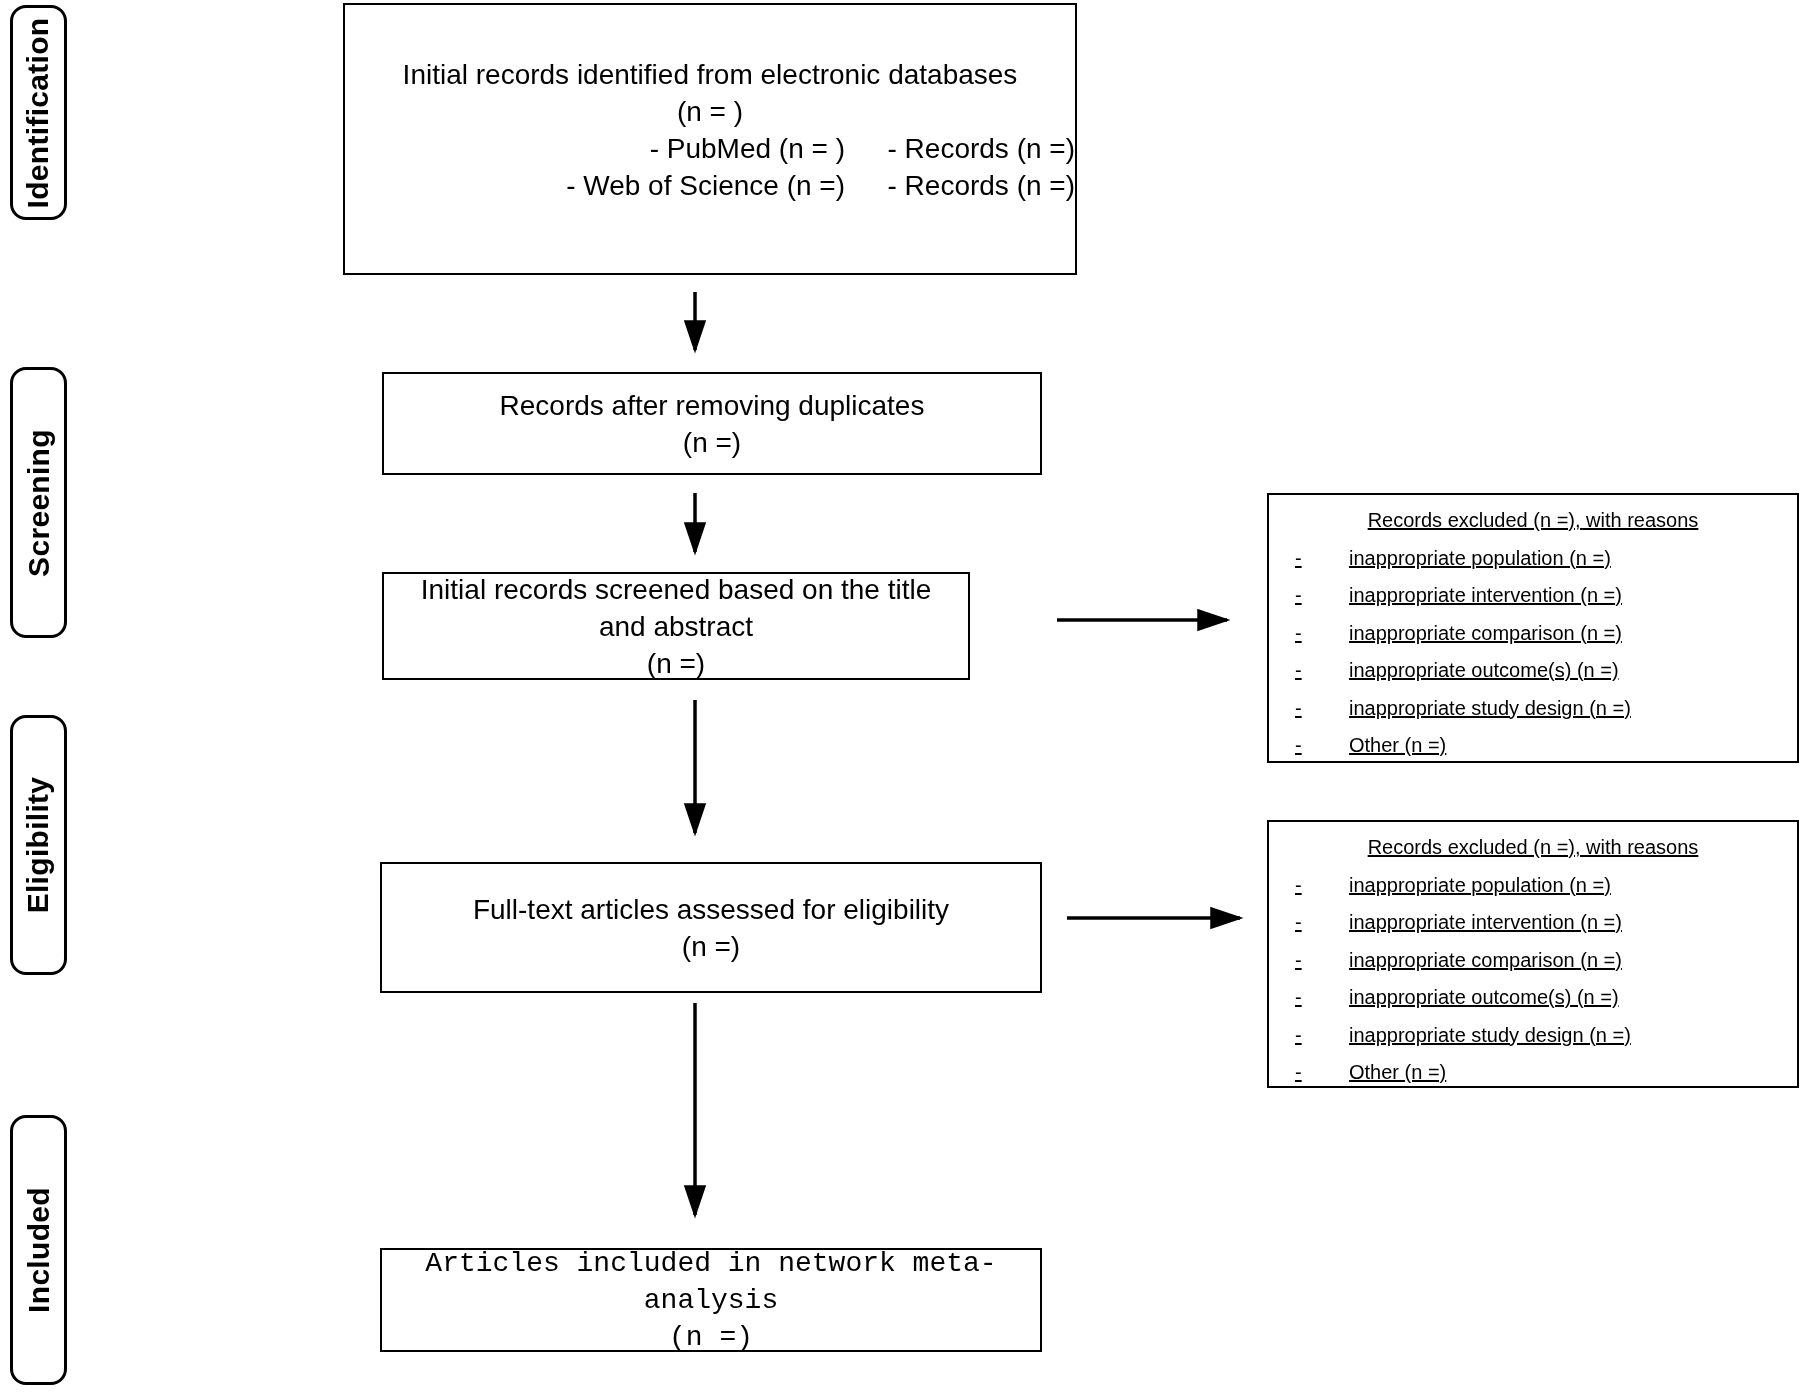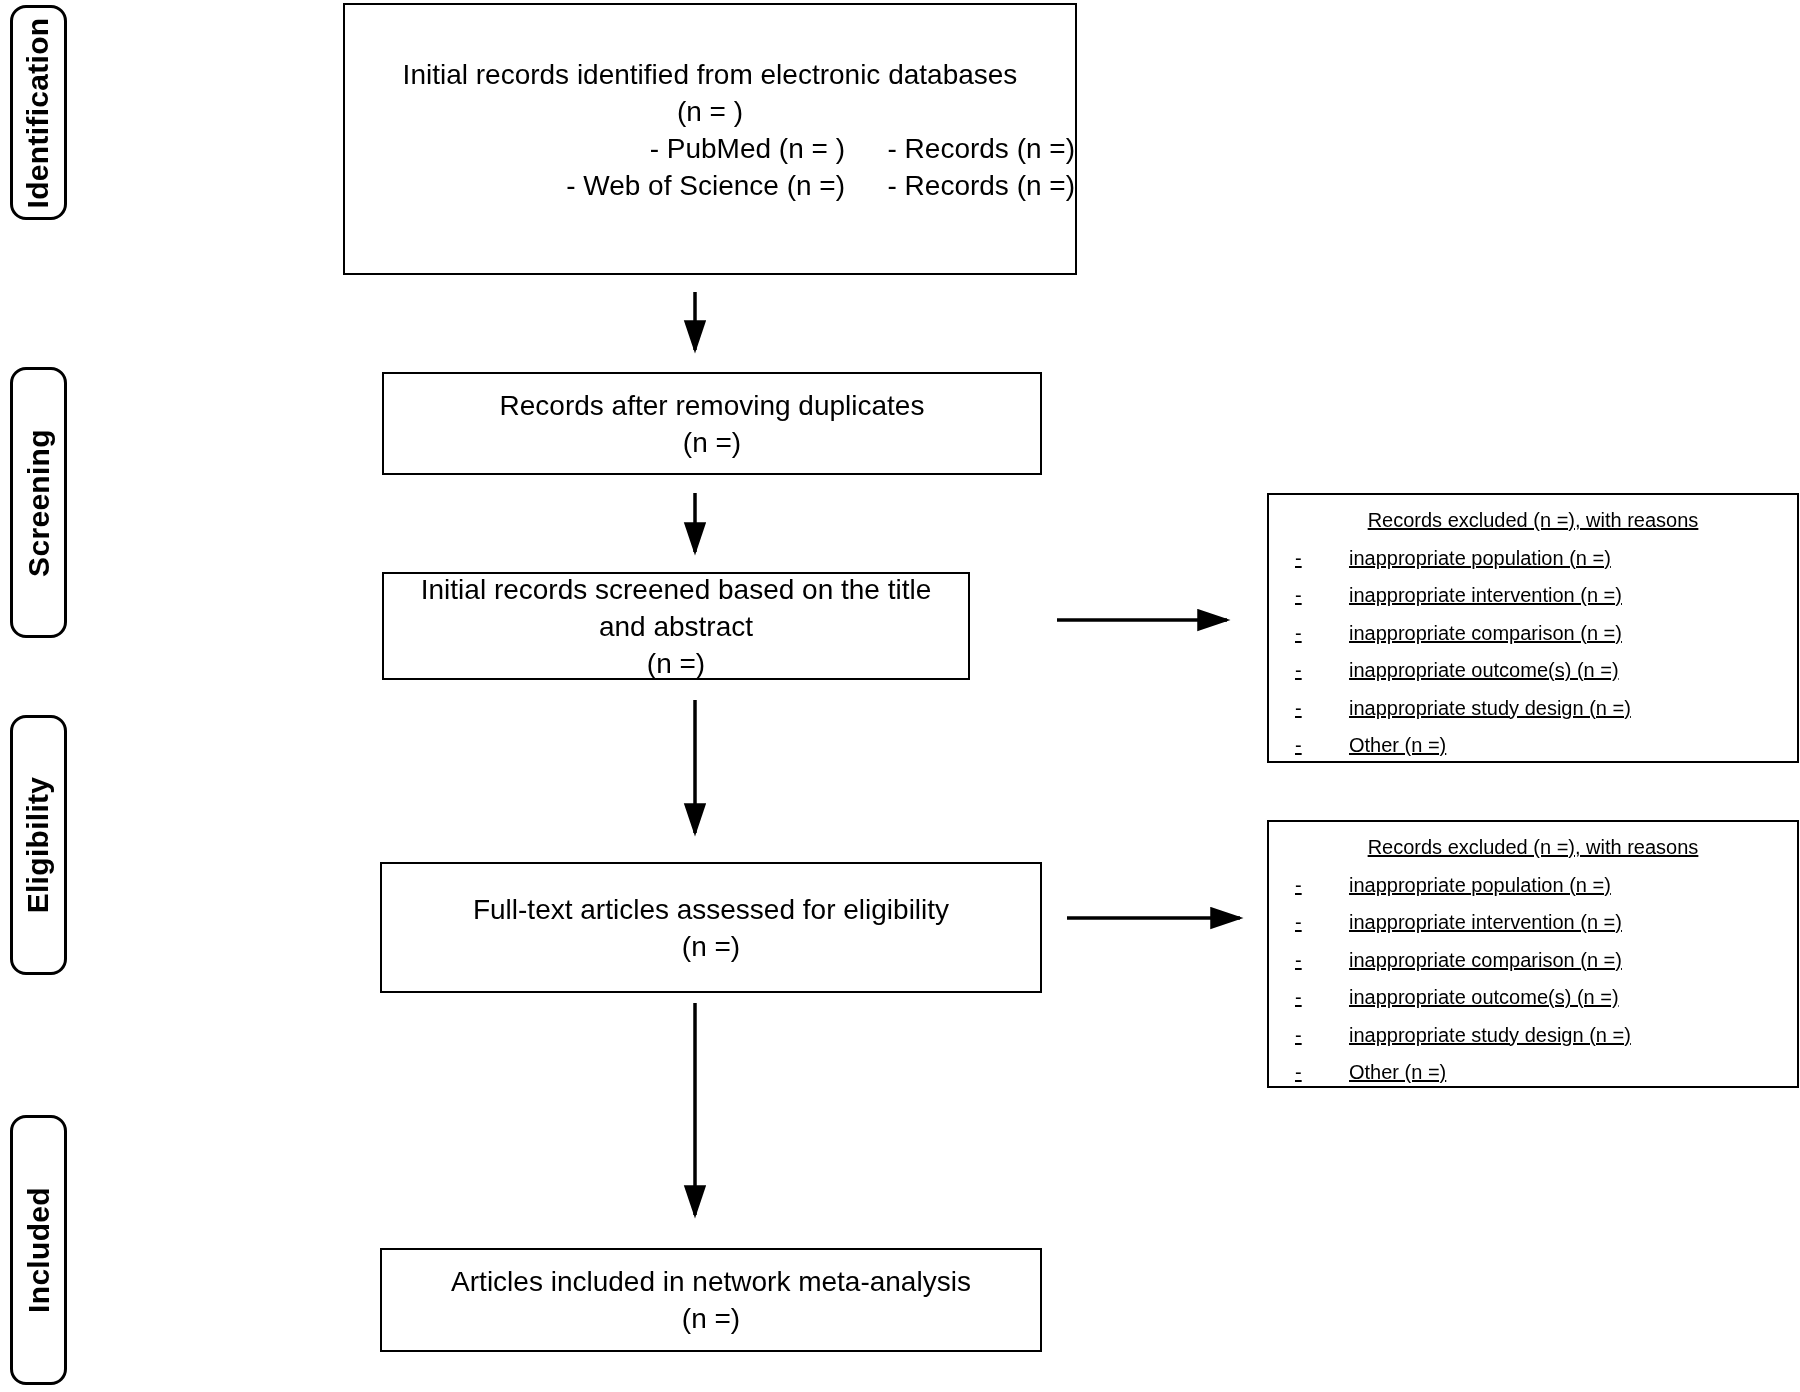--- a/index.html
+++ b/index.html
@@ -41,21 +41,21 @@
     font-size:28px; line-height:37px;
     text-align:center;
     margin-left:20px;
   }
   .fbox.center2 { display:flex; flex-direction:column; justify-content:center; padding:0 36px; }
 
   #box-identified { left:323px; top:3px;    width:734px; height:272px; padding-top:51px; }
   #box-dedup      { left:362px; top:372px;  width:660px; height:103px; }
   #box-screened   { left:362px; top:572px;  width:588px; height:108px; }
   #box-fulltext   { left:360px; top:862px;  width:662px; height:131px; }
-  #box-included   { left:360px; top:1248px; width:662px; height:104px; }
+  #box-included   { left:360px; top:1248px; width:662px; height:104px;font-family:Liberation Mono, monospace; }
 
   .b1-sources { text-align:right; padding-left:30px; margin-top:0; }
   .src-row { display:flex; }
   .src-left { width:470px; flex:0 0 auto; }
   .src-right { flex:1 1 auto; }
 
   
   .xbox {
     position:absolute; left:1267px; width:532px;
     border:2px solid #000; background:#fff;

